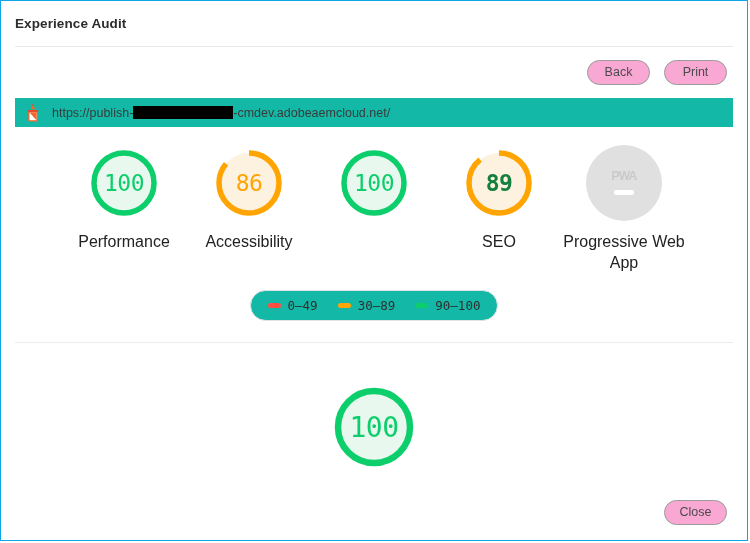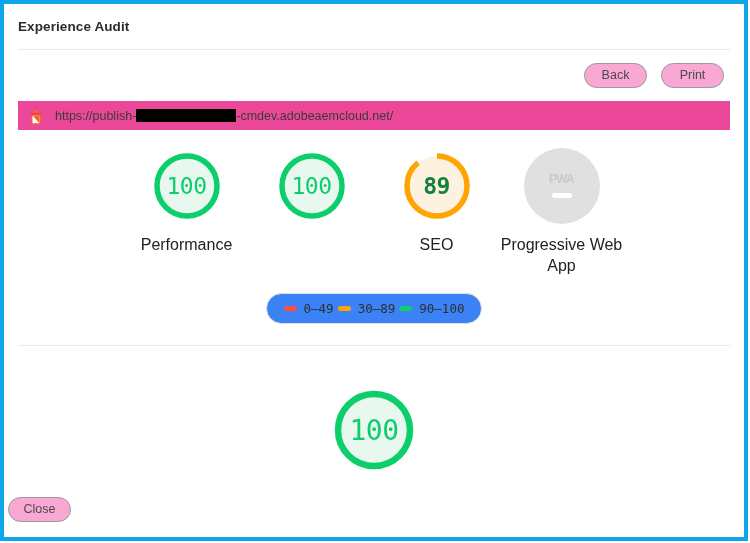--- a/index.html
+++ b/index.html
@@ -11,21 +11,21 @@
     height: 543px;
     background: #ffffff;
     font-family: "Liberation Sans", sans-serif;
     overflow: hidden;
   }
   .dialog {
     position: relative;
     width: 748px;
     height: 541px;
     box-sizing: border-box;
-    border: 4px solid #0ea5e9;
+    border: 1px solid #0ea5e9;
     background: #ffffff;
     display: flex;
     flex-direction: column;
   }
 
   
   .dialog-header {
     height: 45px;
     flex: 0 0 45px;
     display: flex;
@@ -63,21 +63,21 @@
     padding: 4px 0 5px 0;
     width: 63px;
     text-align: center;
     cursor: pointer;
     line-height: 1.15;
   }
 
   
   .url-bar {
     margin: 13px 14px 0 14px;
-    background: #ec4899;
+    background: #14b8a6;
     height: 29px;
     display: flex;
     align-items: center;
     padding: 0 10px;
     box-sizing: border-box;
   }
   .lh-icon {
     width: 16px;
     height: 18px;
     flex: 0 0 16px;
@@ -172,24 +172,24 @@
 
   
   .legend-row {
     display: flex;
     justify-content: center;
     margin-top: 17px;
   }
   .legend {
     border: 1px solid #e3e3e3;
     border-radius: 16px;
-    background: #3b82f6;
-    display: flex;
-    align-items: center;
-    gap: 4px;
+    background: #14b8a6;
+    display: flex;
+    align-items: center;
+    gap: 20px;
     padding: 7px 17px;
   }
   .legend-item {
     display: flex;
     align-items: center;
     gap: 7px;
   }
   .legend-swatch {
     width: 13px;
     height: 5px;
@@ -230,20 +230,21 @@
     justify-content: center;
     font-family: "DejaVu Sans Mono", monospace;
     font-size: 28px;
     letter-spacing: -0.5px;
   }
 
   
   .footer {
     margin-top: auto;
     display: flex;
+    justify-content: flex-end;
     padding: 0 20px 15px 4px;
   }
 </style>
 </head>
 <body>
 
 <div class="dialog">
 
   <div class="dialog-header">
     <span class="dialog-title">Experience Audit</span>
@@ -277,20 +278,30 @@
       <div class="gauge-wrap">
         <svg width="76" height="76" viewBox="0 0 76 76">
           <circle cx="38" cy="38" r="30" fill="#E8F8EF"></circle>
           <circle id="arc-0" cx="38" cy="38" r="30" fill="none" stroke="#0CCE6B" stroke-width="5.5" stroke-linecap="butt" stroke-dasharray="188.49555921538757 0"></circle>
         </svg>
         <div class="gauge-value" id="val-0" style="color: rgb(12, 206, 107);">100</div>
       </div>
       <div class="gauge-label">Performance</div>
     </div>
 
+    <div class="gauge-cell">
+      <div class="gauge-wrap">
+        <svg width="76" height="76" viewBox="0 0 76 76">
+          <circle cx="38" cy="38" r="30" fill="#FDF2E0"></circle>
+          <circle id="arc-1" cx="38" cy="38" r="30" fill="none" stroke="#FFA400" stroke-width="5.5" stroke-linecap="butt" stroke-dasharray="162.1061809252333 26.38937829015427"></circle>
+        </svg>
+        <div class="gauge-value" id="val-1" style="color: rgb(255, 164, 0);">86</div>
+      </div>
+      <div class="gauge-label">Accessibility</div>
+    </div>
 
     <div class="gauge-cell">
       <div class="gauge-wrap">
         <svg width="76" height="76" viewBox="0 0 76 76">
           <circle cx="38" cy="38" r="30" fill="#E8F8EF"></circle>
           <circle id="arc-2" cx="38" cy="38" r="30" fill="none" stroke="#0CCE6B" stroke-width="5.5" stroke-linecap="butt" stroke-dasharray="188.49555921538757 0"></circle>
         </svg>
         <div class="gauge-value" id="val-2" style="color: rgb(12, 206, 107);">100</div>
       </div>
     </div>

